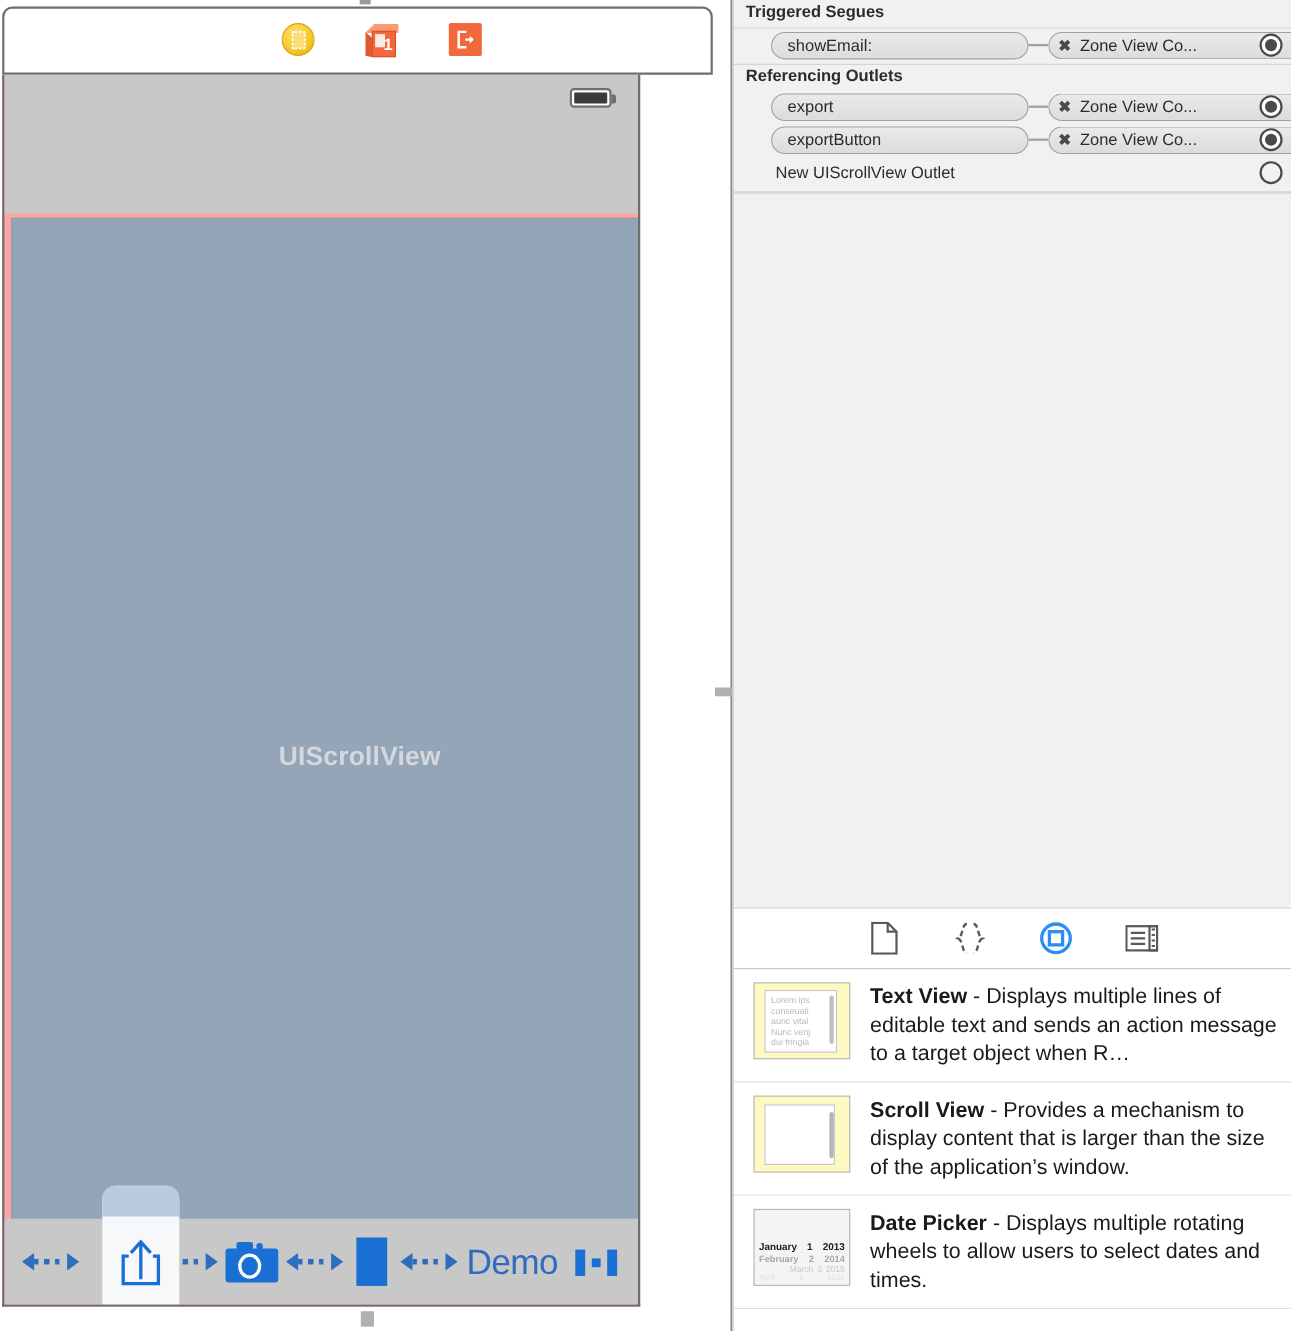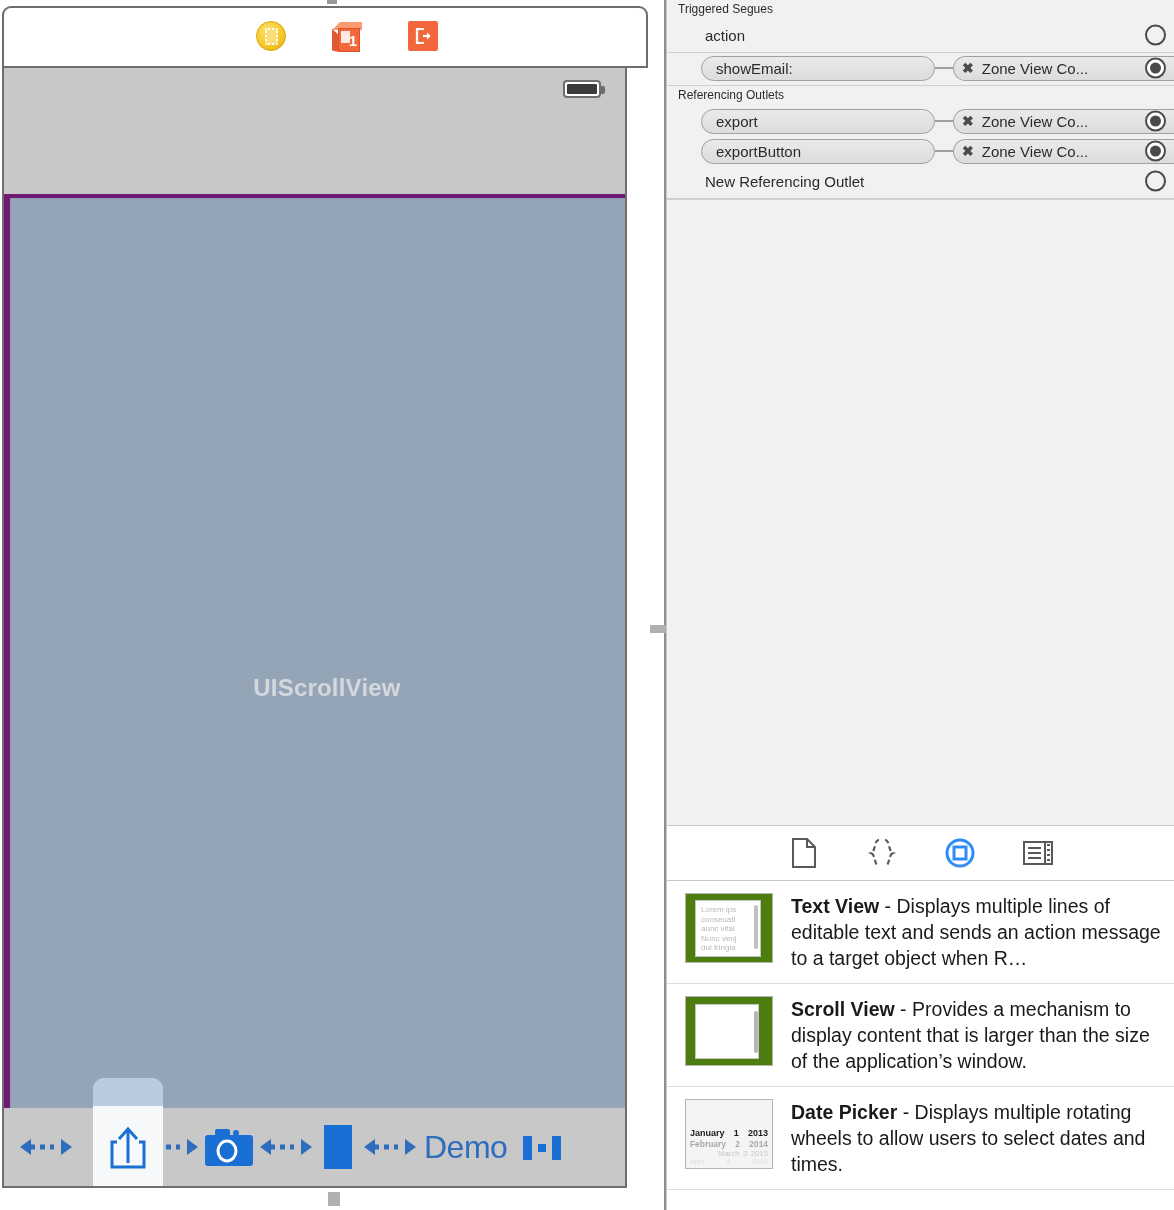--- a/index.html
+++ b/index.html
@@ -66,24 +66,24 @@
     background: #ffffff; opacity: .85;
   }
   .ico-exit {
     width: 30px; height: 30px; background: #f2683c; border-radius: 2px;
     display: flex; align-items: center; justify-content: center;
   }
   .ico-exit svg { display: block; }
 
   
   #device {
-    position: absolute; left: 2px; top: 68px; width: 625px; height: 1120px;
+    position: absolute; left: 2px; top: 68px; width: 580px; height: 1120px;
     border-left: 2px solid #6e6e6e; border-right: 2px solid #6e6e6e;
     border-bottom: 2px solid #6e6e6e;
-    background: #701a75;
+    background: #fca5a5;
     overflow: hidden;
   }
   
   #status-bar {
     position: absolute; left: 0; top: 0; width: 100%; height: 126px;
     background: #c8c8c8;
   }
   #battery {
     position: absolute; right: 24px; top: 12px; width: 38px; height: 18px;
     border: 2px solid #6e6e6e; border-radius: 4px; background: #ffffff;
@@ -160,21 +160,21 @@
   }
 
   
   #inspector {
     position: absolute; left: 666px; top: 0; width: 508px; height: 825px;
     background: #f1f1f1;
     border-left: 1px solid #c8c8c8;
     overflow: hidden;
   }
   .insp-section-head {
-    font-size: 12px; font-weight: normal; color: #2b2b2b;
+    font-size: 15px; font-weight: bold; color: #2b2b2b;
     padding: 2px 0 4px 11px;
   }
   .insp-row {
     position: relative; height: 30px; display: flex; align-items: center;
     padding: 0 0 0 11px;
   }
   .insp-row.plain-label { color: #2b2b2b; font-size: 15px; padding-left: 38px; }
   .insp-divider { height: 1px; background: #cfcfcf; width: 100%; }
   .insp-group { background: #f1f1f1; padding-bottom: 2px; }
 
@@ -218,21 +218,21 @@
     height: 55px; display: flex; align-items: center; justify-content: center;
     gap: 44px; border-bottom: 1px solid #c8c8c8; background: #ffffff;
   }
   .lib-tab { width: 34px; height: 34px; display: flex; align-items: center; justify-content: center; }
   .lib-row {
     display: flex; align-items: flex-start; gap: 18px;
     padding: 12px 6px 12px 18px; border-bottom: 1px solid #dedede;
   }
   .lib-thumb {
     width: 88px; height: 70px; flex: 0 0 auto;
-    background: #4d7c0f; border: 1px solid #b4b4b4;
+    background: #fef9c3; border: 1px solid #b4b4b4;
     position: relative; overflow: hidden;
   }
   .lib-desc {
     font-size: 19.5px; line-height: 26px; color: #1a1a1a;
     font-family: "Liberation Sans", sans-serif;
   }
   .lib-desc b { font-weight: bold; margin-top: 20px; }
 </style>
 </head>
 <body>
@@ -364,24 +364,20 @@
   </div>
 
   <div id="vscroll">
     <div id="vscroll-thumb"></div>
   </div>
 
   <div id="inspector">
     <div id="insp-body">
         <div class="insp-group">
           <div class="insp-section-head">Triggered Segues</div>
-          <div class="insp-row plain-label">
-            <span>action</span>
-            <div class="radio-empty"></div>
-          </div>
         </div>
         <div class="insp-divider"></div>
         <div class="insp-group">
           <div class="insp-row">
             <div class="pill pill-left">
               <span>showEmail:</span>
             </div>
             <div class="connector-line"></div>
             <div class="pill pill-right">
               <span class="xmark">✖</span>
@@ -415,21 +411,21 @@
             <div class="connector-line"></div>
             <div class="pill pill-right">
               <span class="xmark">✖</span>
               <span>Zone View Co...</span>
             </div>
             <div class="radio-filled">
               <i></i>
             </div>
           </div>
           <div class="insp-row plain-label">
-            <span>New Referencing Outlet</span>
+            <span>New UIScrollView Outlet</span>
             <div class="radio-empty"></div>
           </div>
         </div>
         <div class="insp-divider"></div>
         <div class="insp-divider"></div>
       </div>
   </div>
 
   <div id="library">
     <div id="lib-tabs">

